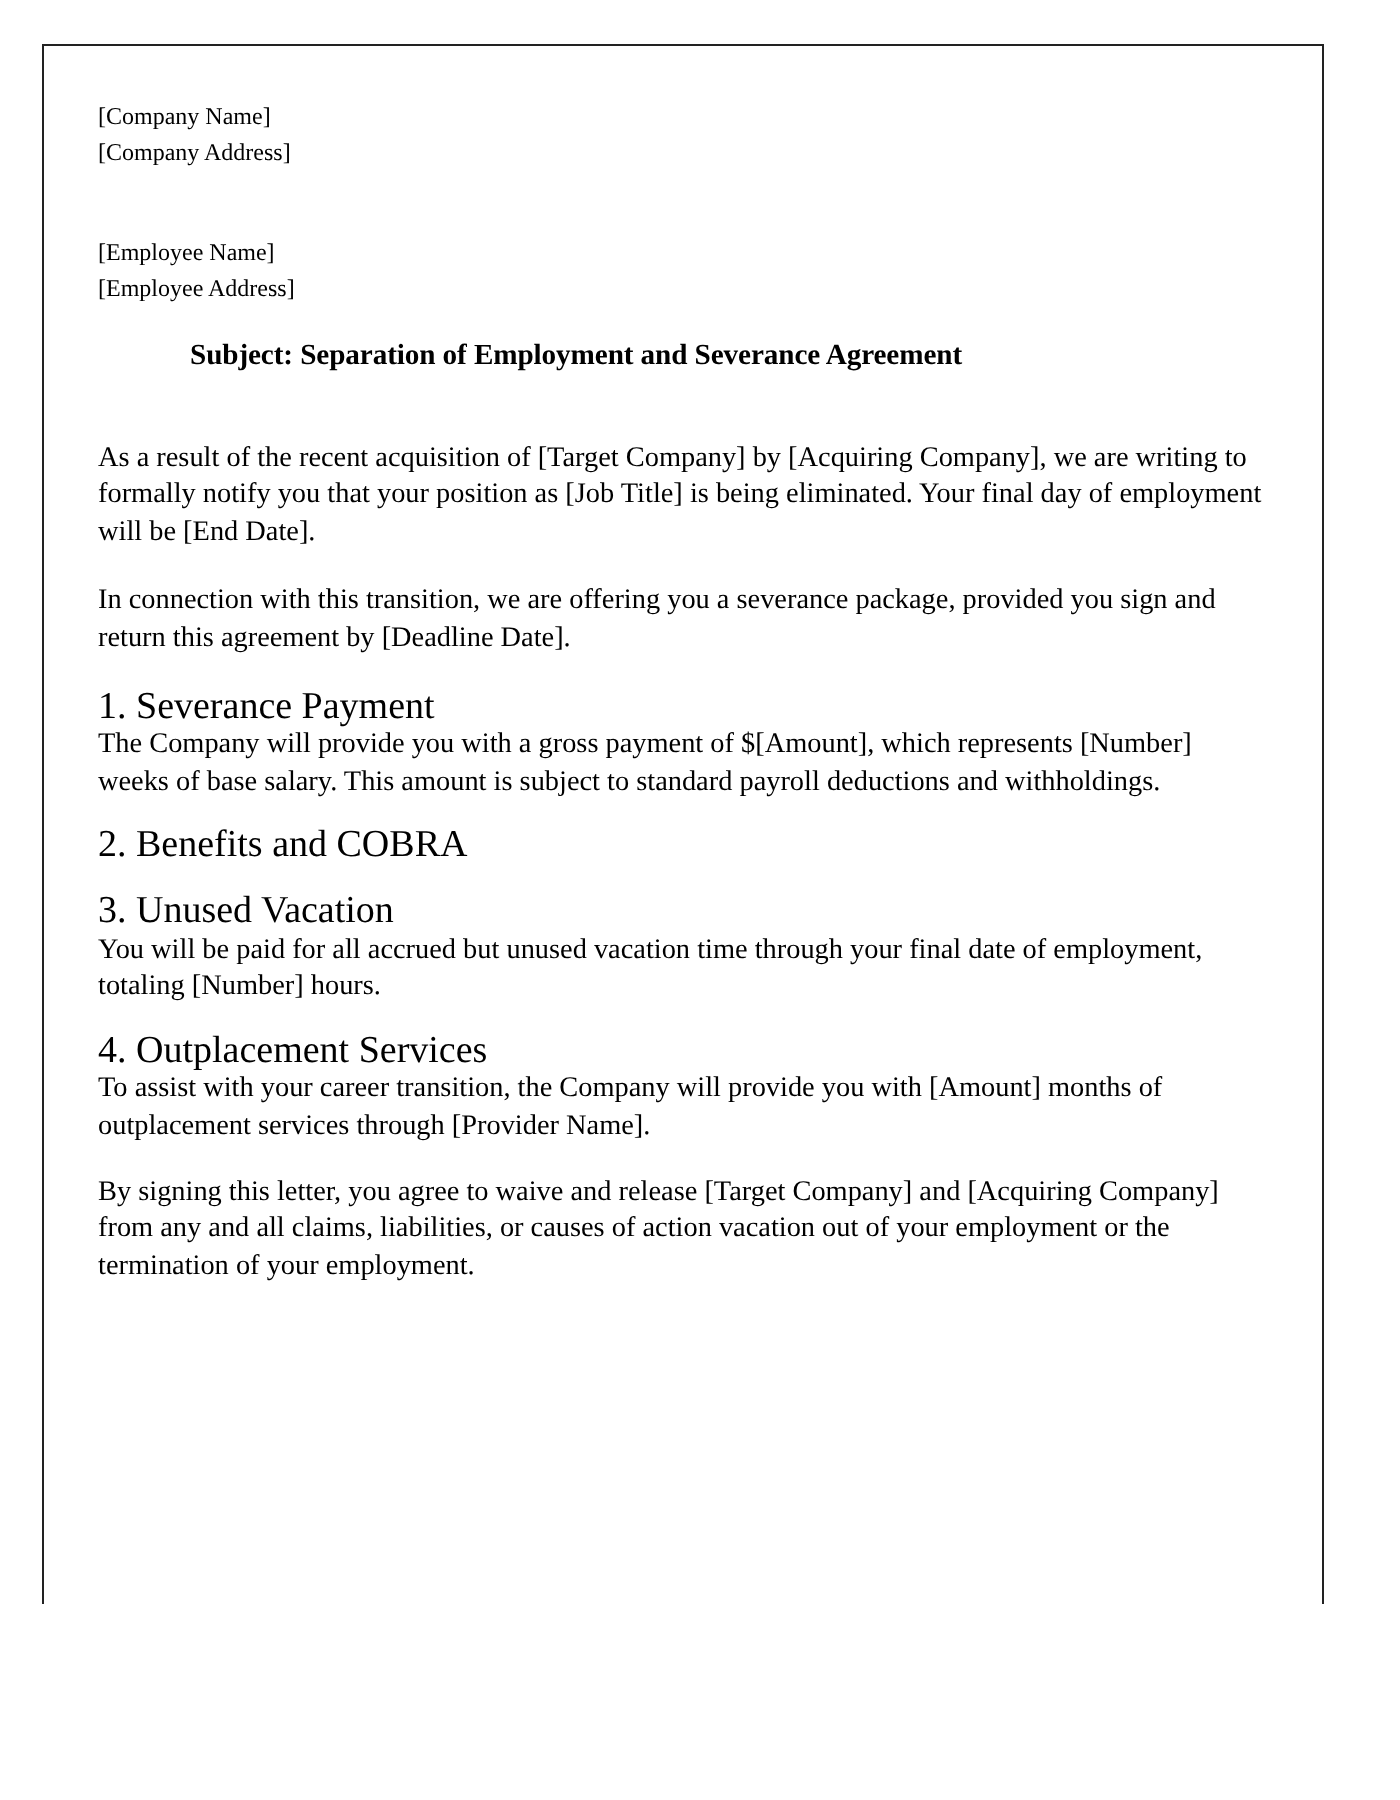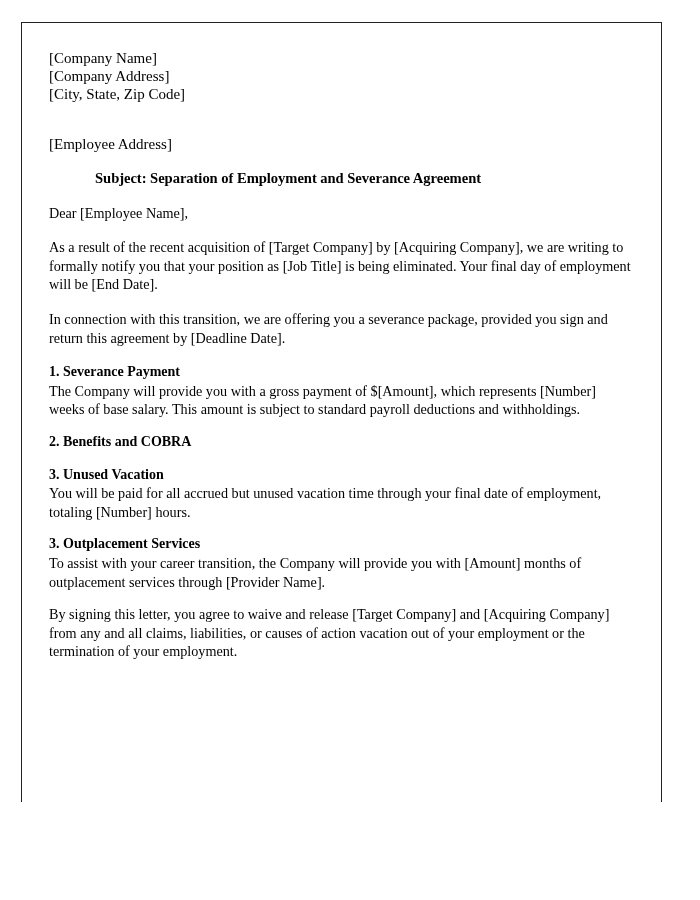--- a/index.html
+++ b/index.html
@@ -31,81 +31,80 @@
   }
 
   #letter-body {
     position: absolute;
     left: 27px;
     top: 26px;
     width: 585px;
   }
 
   .line {
-    font-size: 15px;
+    font-size: 12px;
     line-height: 18px;
     white-space: nowrap;
   }
 
   .para {
     font-size: 14.2px;
     line-height: 18.6px;
     text-align: left;
   }
 
   .block-gap {
     height: 16px;
   }
 
   .small-gap {
     height: 14px;
   }
 
   .heading {
-    font-size: 14px;
+    font-size: 19px;
     line-height: 18.6px;
-    font-weight: bold;
+    font-weight: normal;
   }
 
   .subject {
     font-size: 14.6px;
     line-height: 18.6px;
     font-weight: bold;
     letter-spacing: -0.05px;
     margin-left: 46px;
   }
 </style>
 </head>
 <body>
 
 <div id="page-sheet">
   <div id="letter-body">
 
     <div>
       <div class="line">[Company Name]</div>
       <div class="line">[Company Address]</div>
-      <div class="line">[City, State, Zip Code]</div>
     </div>
 
     <div class="block-gap"></div>
 
 
     <div class="block-gap"></div>
 
     <div>
+      <div class="line">[Employee Name]</div>
       <div class="line">[Employee Address]</div>
     </div>
 
     <div class="block-gap"></div>
 
     <div class="subject">Subject: Separation of Employment and Severance Agreement</div>
 
     <div class="block-gap"></div>
 
-    <div class="para">Dear [Employee Name],</div>
 
     <div class="block-gap"></div>
 
     <div class="para">As a result of the recent acquisition of [Target Company] by [Acquiring Company], we are writing to formally notify you that your position as [Job Title] is being eliminated. Your final day of employment will be [End Date].</div>
 
     <div class="block-gap"></div>
 
     <div class="para">In connection with this transition, we are offering you a severance package, provided you sign and return this agreement by [Deadline Date].</div>
 
     <div class="block-gap"></div>
@@ -124,21 +123,21 @@
     <div class="small-gap"></div>
 
     <div>
       <div class="heading">3. Unused Vacation</div>
       <div class="para">You will be paid for all accrued but unused vacation time through your final date of employment, totaling [Number] hours.</div>
     </div>
 
     <div class="small-gap"></div>
 
     <div>
-      <div class="heading">3. Outplacement Services</div>
+      <div class="heading">4. Outplacement Services</div>
       <div class="para">To assist with your career transition, the Company will provide you with [Amount] months of outplacement services through [Provider Name].</div>
     </div>
 
     <div class="small-gap"></div>
 
     <div>
       <div class="para">By signing this letter, you agree to waive and release [Target Company] and [Acquiring Company] from any and all claims, liabilities, or causes of action vacation out of your employment or the termination of your employment.</div>
     </div>
 
   </div>

